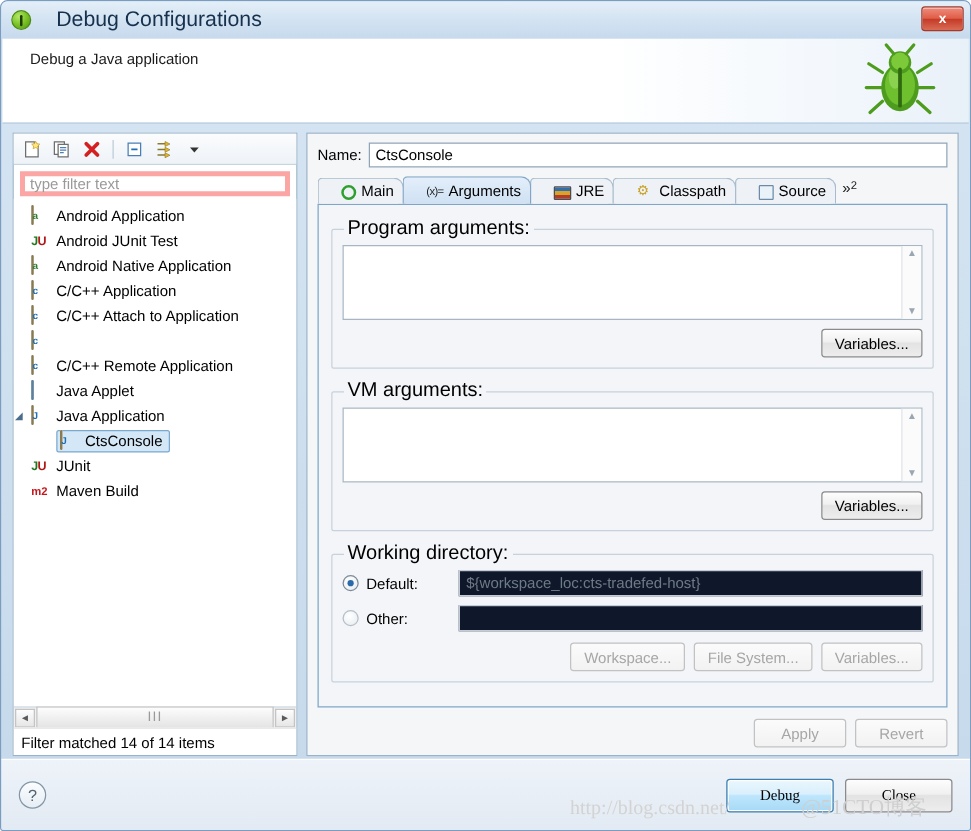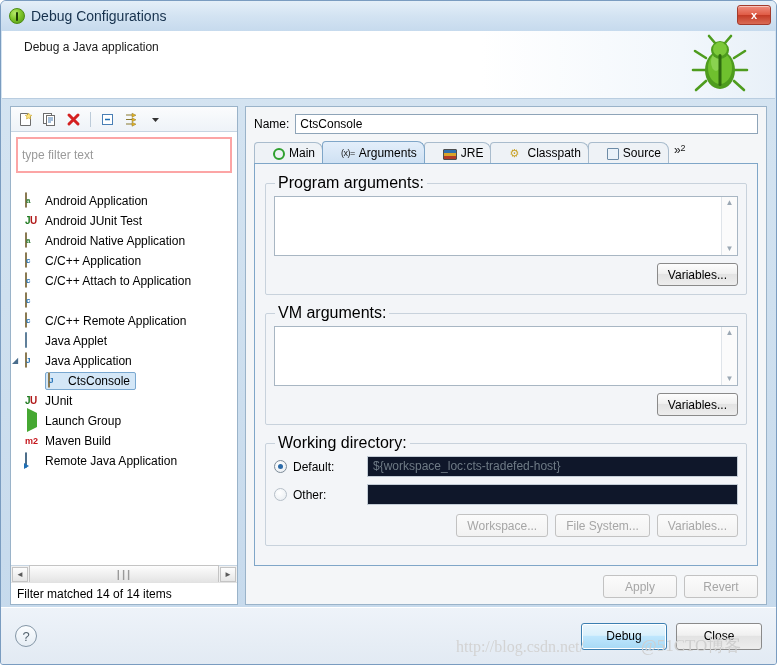--- a/index.html
+++ b/index.html
@@ -42,23 +42,24 @@
   }
   #win-icon::after {
     content: "";
     position: absolute;
     left: 6px; top: 3px;
     width: 2px; height: 9px;
     background: #1d3d05;
     border-radius: 1px;
   }
   #win-title {
-    font-size: 14px;
+    font-size: 17px;
     color: #16314d;
     white-space: nowrap;
+    margin-left: 14px;
   }
   #close-btn {
     position: absolute;
     right: 5px; top: 4px;
     width: 34px; height: 20px;
     border-radius: 3px;
     border: 1px solid #a33b2c;
     background: linear-gradient(to bottom, #ef8d7e 0%, #e05d47 48%, #c43b26 52%, #d96b55 100%);
     display: flex; align-items: center; justify-content: center;
     color: #ffffff;
@@ -126,23 +127,23 @@
     width: 21px; height: 20px;
     display: flex; align-items: center; justify-content: center;
     cursor: pointer;
   }
   .tb-sep {
     width: 1px; height: 15px;
     background: #bccbd9;
     margin: 0 3px;
   }
   #filter-box {
-    margin: 5px 5px 14px 5px;
-    height: 36px;
-    border: 2px solid #fca5a5;
+    margin: 5px 5px 2px 5px;
+    height: 20px;
+    border: 4px solid #fca5a5;
     background: #ffffff;
     display: flex; align-items: center;
     padding: 0 4px;
     font-size: 12px;
     color: #9a9a9a;
     cursor: text;
   }
   #tree {
     flex: 1 1 auto;
     overflow: hidden;
@@ -273,21 +274,21 @@
     cursor: pointer;
   }
   #sc-thumb {
     flex: 1 1 auto;
     height: 19px;
     margin: 0 1px;
     background: linear-gradient(to bottom, #fdfdfd, #e2e2e2);
     border: 1px solid #c4c4c4;
     display: flex; align-items: center; justify-content: center;
     color: #9a9a9a;
-    font-size: 15px;
+    font-size: 11px;
     letter-spacing: 1px;
     cursor: pointer;
   }
   #filter-status {
     height: 22px;
     line-height: 22px;
     padding-left: 6px;
     font-size: 12px;
     color: #000000;
     background: #ffffff;
@@ -563,21 +564,21 @@
     font-size: 13px;
     display: flex; align-items: center; justify-content: center;
     background: linear-gradient(to bottom, #fbfdff, #e6edf4);
     cursor: pointer;
   }
   #footer-spacer { flex: 1 1 auto; }
   .fbtn {
     min-width: 86px;
     height: 27px;
     font-size: 12px;
-    font-family: Liberation Sans, sans-serif;
+    font-family: Liberation Serif, serif;
     border-radius: 3px;
     cursor: pointer;
     margin-left: 9px;
     color: #000;
   }
   #debug-btn {
     border: 1px solid #3c7fb1;
     background: linear-gradient(to bottom, #eaf6fd 0%, #d9f0fc 45%, #bee6fd 50%, #a7d9f5 100%);
     box-shadow: 0 0 0 1px #ffffff inset;
   }
@@ -731,32 +732,22 @@
               <span>CtsConsole</span>
             </span>
           </div>
           <div class="tree-row">
             <span class="twisty"></span>
             <span class="ticon"><span class="ic-ju">J<i>U</i></span></span>
             <span>JUnit</span>
           </div>
           <div class="tree-row">
             <span class="twisty"></span>
-            <span class="ticon"><span class="ic-play"></span></span>
-            <span>Launch Group</span>
-          </div>
-          <div class="tree-row">
-            <span class="twisty"></span>
             <span class="ticon"><span class="ic-m2">m2</span></span>
             <span>Maven Build</span>
-          </div>
-          <div class="tree-row">
-            <span class="twisty"></span>
-            <span class="ticon"><span class="ic-remote"></span></span>
-            <span>Remote Java Application</span>
           </div>
         </div>
 
       <div id="tree-hscroll">
         <div class="sc-arrow">◄</div>
         <div id="sc-thumb">III</div>
         <div class="sc-arrow">►</div>
       </div>
 
       <div id="filter-status">Filter matched 14 of 14 items</div>

